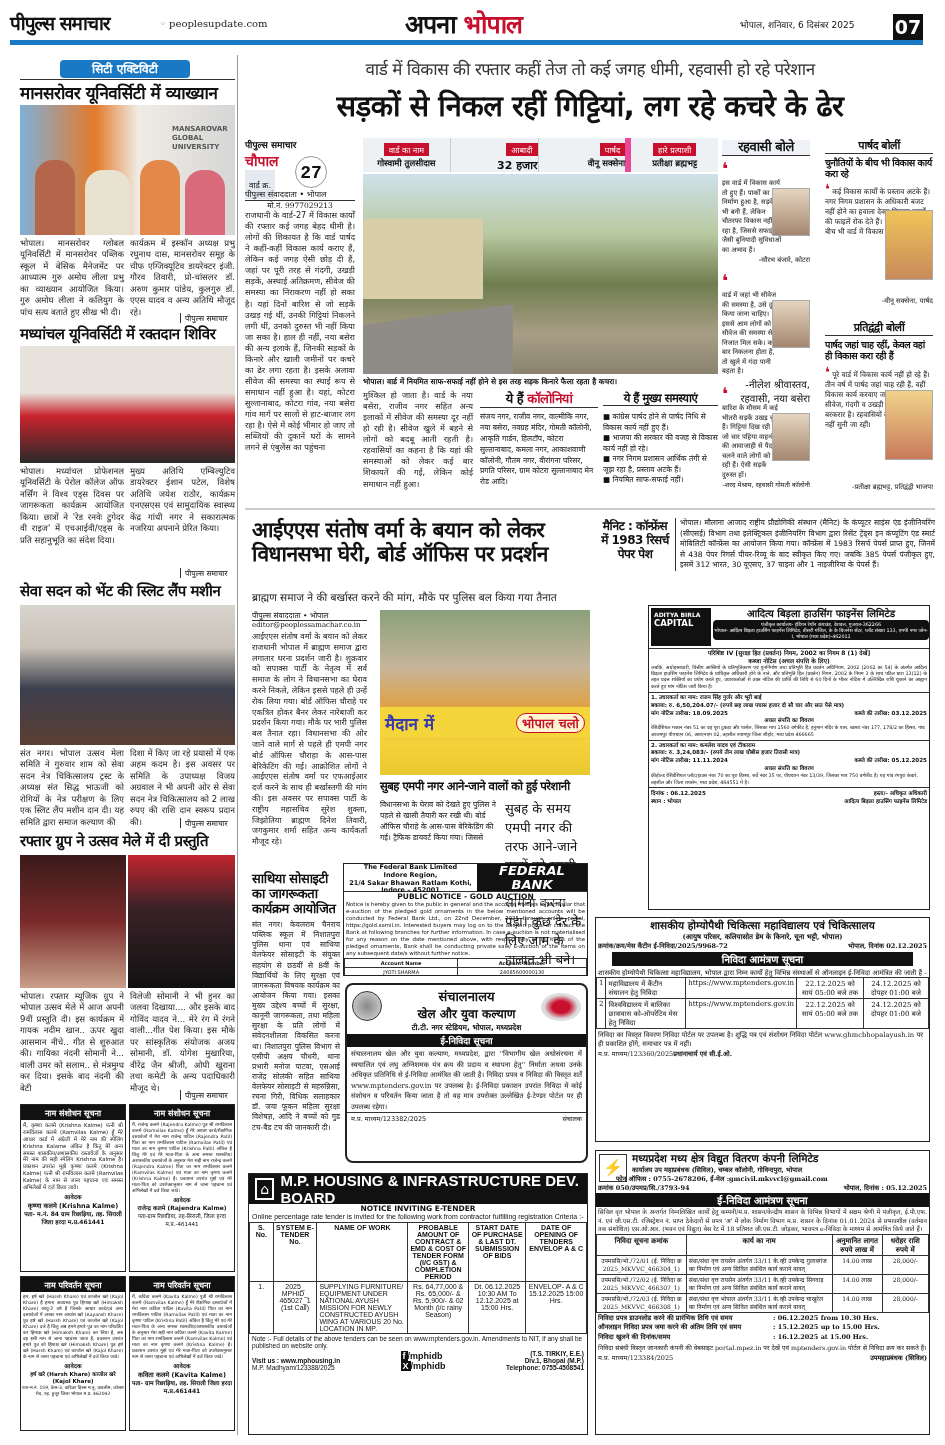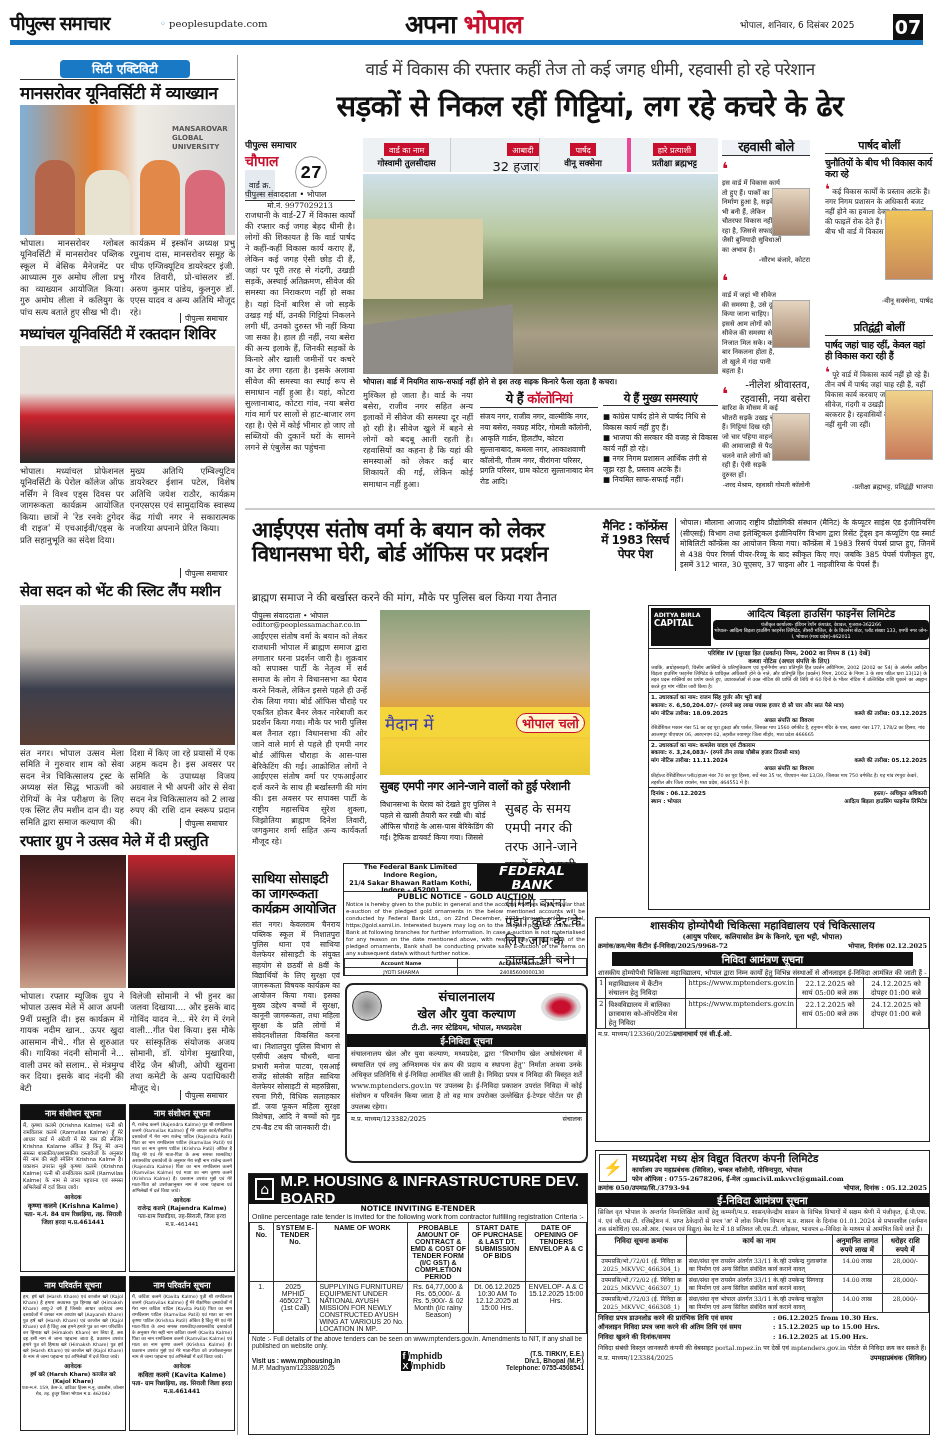--- a/index.html
+++ b/index.html
@@ -111,22 +111,22 @@
   <div style="font-size:14px;font-weight:bold;color:#c8102e">चौपाल</div>
   <div style="font-size:8px;background:#e4eaf0;display:inline-block;padding:9px 4px">वार्ड क्र.</div>
   <div style="position:absolute;left:50px;top:18px;width:32px;height:32px;border-radius:50%;border:1px solid #999;font-size:18px;font-weight:bold;text-align:center;line-height:32px;font-family:Liberation Mono, monospace">27</div>
 </div>
 <div class="abs" style="left:245px;top:188px;width:110px;font-size:8px;border-bottom:1px solid #333;padding-bottom:1px">पीपुल्स संवाददाता • भोपाल</div>
 <div class="abs center" style="left:245px;top:200px;width:110px;font-size:7.5px;font-family:'DejaVu Serif',serif">मो.नं. 9977029213</div>
 <div class="abs p" style="left:245px;top:210px;width:110px;font-size:8.2px">राजधानी के वार्ड-27 में विकास कार्यों की रफ्तार कई जगह बेहद धीमी है। लोगों की शिकायत है कि वार्ड पार्षद ने कहीं-कहीं विकास कार्य कराए हैं, लेकिन कई जगह ऐसी छोड़ दी हैं, जहां पर पूरी तरह से गंदगी, उखड़ी सड़कें, अस्थाई अतिक्रमण, सीवेज की समस्या का निराकरण नहीं हो सका है। यहां दिनों बारिश से जो सड़कें उखड़ गई थीं, उनकी गिट्टियां निकलने लगी थीं, उनको दुरुस्त भी नहीं किया जा सका है। हाल ही नहीं, नया बसेरा की अन्य इलाके हैं, जिनकी सड़कों के किनारे और खाली जमीनों पर कचरे का ढेर लगा रहता है। इसके अलावा सीवेज की समस्या का स्थाई रूप से समाधान नहीं हुआ है। यहां, कोटरा सुल्तानाबाद, कोटरा गांव, नया बसेरा गांव मार्ग पर सालों से हाट-बाजार लग रहा है। ऐसे में कोई भीमार हो जाए तो सब्जियों की दुकानें घरों के सामने लगने से एंबुलेंस का पहुंचना</div>
 
 <div class="abs" style="left:363px;top:138px;width:355px;height:34px;background:#eef1f4;display:flex">
   <div style="flex:1;text-align:center;border-right:1px solid #ccc"><div class="rtag">वार्ड का नाम</div><div style="font-size:8.5px;font-weight:bold">गोस्वामी तुलसीदास</div></div>
-  <div style="flex:1;text-align:right;border-right:1px solid #ccc"><div class="rtag">आबादी</div><div style="font-size:13px;font-weight:normal">32 हजार</div></div>
-  <div style="flex:1;text-align:center;border-right:4px solid #ec4899"><div class="rtag">पार्षद</div><div style="font-size:8.5px;font-weight:bold">वीनू सक्सेना</div></div>
+  <div style="flex:1;text-align:right;border-right:1px solid #ccc"><div class="rtag">आबादी</div><div style="font-size:11px;font-weight:bold">32 हजार</div></div>
+  <div style="flex:1;text-align:right;border-right:6px solid #ec4899"><div class="rtag">पार्षद</div><div style="font-size:8.5px;font-weight:bold">वीनू सक्सेना</div></div>
   <div style="flex:1;text-align:center"><div class="rtag">हारे प्रत्याशी</div><div style="font-size:8.5px;font-weight:bold">प्रतीक्षा ब्रह्मभट्ट</div></div>
 </div>
 <div class="abs photo" style="left:363px;top:174px;width:355px;height:200px;background:linear-gradient(180deg,#cfe0ea 0%,#b8c9a0 30%,#6f7d4e 55%,#a89e86 80%,#8a826e 100%)">
   <div style="position:absolute;left:0;top:45px;width:120px;height:80px;background:#d8cfa8"></div>
   <div style="position:absolute;left:0;bottom:0;width:150px;height:70px;background:#8f8c88;clip-path:polygon(0 30%,100% 0,100% 100%,0 100%)"></div>
 </div>
 <div class="abs" style="left:363px;top:376px;width:355px;font-size:7.5px;font-weight:bold">भोपाल। वार्ड में नियमित साफ-सफाई नहीं होने से इस तरह सड़क किनारे फैला रहता है कचरा।</div>
 <div class="abs p" style="left:363px;top:390px;width:110px;font-size:8.2px">मुश्किल हो जाता है। वार्ड के नया बसेरा, राजीव नगर सहित अन्य इलाकों में सीवेज की समस्या दूर नहीं हो रही है। सीवेज खुले में बहने से लोगों को बदबू आती रहती है। रहवासियों का कहना है कि यहां की समस्याओं को लेकर कई बार शिकायतें की गईं, लेकिन कोई समाधान नहीं हुआ।</div>
 
 <div class="abs h center" style="left:480px;top:392px;width:118px;font-size:13px;border-bottom:1px solid #333"><span>ये हैं</span> <span style="color:#c8102e">कॉलोनियां</span></div>
@@ -172,21 +172,21 @@
 <div class="abs" style="left:825px;top:482px;width:108px;font-size:6.8px;text-align:right">-प्रतीक्षा ब्रह्मभट्ट, प्रतिद्वंद्वी भाजपा</div>
 <div class="abs" style="left:245px;top:508px;width:690px;height:2px;background:#ccc"></div>
 
 <div class="abs h" style="left:252px;top:518px;width:340px;font-size:21px">आईएएस संतोष वर्मा के बयान को लेकर विधानसभा घेरी, बोर्ड ऑफिस पर प्रदर्शन</div>
 <div class="abs" style="left:252px;top:590px;width:340px;font-size:10.5px;color:#222">ब्राह्मण समाज ने की बर्खास्त करने की मांग, मौके पर पुलिस बल किया गया तैनात</div>
 <div class="abs" style="left:252px;top:610px;width:115px;font-size:7.5px;border-bottom:1px solid #333">पीपुल्स संवाददाता • भोपाल</div>
 <div class="abs" style="left:252px;top:621px;width:115px;font-size:7px;font-family:'DejaVu Serif',serif">editor@peoplessamachar.co.in</div>
 <div class="abs p" style="left:252px;top:632px;width:115px;font-size:8px">आईएएस संतोष वर्मा के बयान को लेकर राजधानी भोपाल में ब्राह्मण समाज द्वारा लगातार धरना प्रदर्शन जारी है। शुक्रवार को सपाक्स पार्टी के नेतृत्व में सर्व समाज के लोग ने विधानसभा का घेराव करने निकले, लेकिन इससे पहले ही उन्हें रोक लिया गया। बोर्ड ऑफिस चौराहे पर एकत्रित होकर बैनर लेकर नारेबाजी कर प्रदर्शन किया गया। मौके पर भारी पुलिस बल तैनात रहा। विधानसभा की ओर जाने वाले मार्ग से पहले ही एमपी नगर बोर्ड ऑफिस चौराहा के आस-पास बेरिकेटिंग की गई। आक्रोशित लोगों ने आईएएस संतोष वर्मा पर एफआईआर दर्ज करने के साथ ही बर्खास्तगी की मांग की। इस अवसर पर सपाक्स पार्टी के राष्ट्रीय महासचिव सुरेश शुक्ला, जिझोतिया ब्राह्मण दिनेश तिवारी, जगकुमार शर्मा सहित अन्य कार्यकर्ता मौजूद रहे।</div>
 <div class="abs photo" style="left:380px;top:610px;width:210px;height:165px;background:linear-gradient(180deg,#8aa07a 0%,#c7b59a 35%,#e0a040 60%,#f6d23a 80%,#e8c830 100%)">
   <div style="position:absolute;left:0;bottom:38px;width:210px;height:30px;background:#f5d63a"></div>
-  <div style="position:absolute;left:5px;bottom:40px;font-size:17px;font-weight:normal;color:#3a3ab0">मैदान में</div>
+  <div style="position:absolute;left:5px;bottom:40px;font-size:17px;font-weight:bold;color:#3a3ab0">मैदान में</div>
   <div style="position:absolute;right:5px;bottom:42px;font-size:13px;font-weight:bold;color:#c8102e;border:1.5px solid #c8102e;border-radius:12px;padding:0 5px;background:#fff7cf">भोपाल चलो</div>
 </div>
 <div class="abs h" style="left:380px;top:780px;width:210px;font-size:11.5px">सुबह एमपी नगर आने-जाने वालों को हुई परेशानी</div>
 <div class="abs" style="left:380px;top:800px;width:120px;font-size:7.5px;line-height:1.45">विधानसभा के घेराव को देखते हुए पुलिस ने पहले से खासी तैयारी कर रखी थी। बोर्ड ऑफिस चौराहे के आस-पास बेरिकेडिंग की गई। ट्रैफिक डायवर्ट किया गया। जिससे</div>
 <div class="abs" style="left:505px;top:800px;width:85px;font-size:13px;line-height:1.45">सुबह के समय एमपी नगर की तरफ आने-जाने वालों को खासी परेशानी का सामना करना पड़ा। कुछ देर के लिए जाम के हालात भी बने।</div>
 
 <div class="abs h center" style="left:600px;top:520px;width:70px;font-size:12px">मैनिट : कॉन्फ्रेंस में 1983 रिसर्च पेपर पेश</div>
 <div class="abs" style="left:675px;top:518px;width:260px;font-size:7.5px;line-height:1.4;text-align:justify;border-left:1px solid #333;padding-left:4px">भोपाल। मौलाना आजाद राष्ट्रीय प्रौद्योगिकी संस्थान (मैनिट) के कंप्यूटर साइंस एंड इंजीनियरिंग (सीएसई) विभाग तथा इलेक्ट्रिकल इंजीनियरिंग विभाग द्वारा रिसेंट ट्रेंड्स इन कंप्यूटिंग एंड स्मार्ट मोबिलिटी कॉन्फ्रेंस का आयोजन किया गया। कॉन्फ्रेंस में 1983 रिसर्च पेपर्स प्राप्त हुए, जिनमें से 438 पेपर रिगर्स पीयर-रिव्यू के बाद स्वीकृत किए गए। जबकि 385 पेपर्स पंजीकृत हुए, इसमें 312 भारत, 30 यूएसए, 37 चाइना और 1 नाइजीरिया के पेपर्स हैं।</div>
 
 <div class="abs h" style="left:252px;top:872px;width:90px;font-size:13px">साथिया सोसाइटी का जागरूकता कार्यक्रम आयोजित</div>
@@ -351,31 +351,32 @@
         </tr>
     <tr>
           <td class="center">2</td>
           <td>विश्वविद्यालय में बालिका छात्रावास को-ऑपरेटिव मेस हेतु निविदा</td>
           <td class="center">https://www.mptenders.gov.in</td>
           <td class="center">22.12.2025 को सायं 05:00 बजे तक</td>
           <td class="center">24.12.2025 को दोपहर 01:00 बजे</td>
         </tr>
   </tbody>
     </table>
+  <div style="font-size:6.8px;padding:1px 2px">निविदा का विस्तृत विवरण निविदा पोर्टल पर उपलब्ध है। शुद्धि पत्र एवं संशोधन निविदा पोर्टल www.ghmcbhopalayush.in पर ही प्रकाशित होंगे, समाचार पत्र में नहीं।</div>
   <div style="display:flex;justify-content:flex-start;font-size:6.5px;padding:0 2px">
       <span>म.प्र. माध्यम/123360/2025</span>
       <span style="font-weight:bold">प्रधानाचार्य एवं सी.ई.ओ.</span>
     </div>
 </div>
 
 <div class="abs box" style="left:595px;top:1150px;width:335px;height:285px;overflow:hidden;font-family:'DejaVu Serif',serif">
   <div style="position:absolute;left:3px;top:3px;width:28px;height:28px;border:1px solid #333;text-align:center;font-size:16px;line-height:26px">⚡</div>
   <div style="margin-left:36px;font-size:10.5px;font-weight:bold">मध्यप्रदेश मध्य क्षेत्र विद्युत वितरण कंपनी लिमिटेड</div>
   <div style="margin-left:36px;font-size:6.5px;font-weight:bold">कार्यालय उप महाप्रबंधक (सिविल), चम्बल कॉलोनी, गोविन्दपुरा, भोपाल</div>
-  <div style="margin-left:36px;font-size:6.5px;font-weight:bold">फोन ऑफिस : 0755-2678206, ई-मेल :gmcivil.mkvvcl@gmail.com</div>
+  <div style="margin-left:20px;font-size:6.5px;font-weight:bold">फोन ऑफिस : 0755-2678206, ई-मेल :gmcivil.mkvvcl@gmail.com</div>
   <div style="display:flex;justify-content:space-between;font-size:6.5px;font-weight:bold;padding:0 2px">
       <span>क्रमांक 050/उपमप्र/सि./3793-94</span>
       <span>भोपाल, दिनांक : 05.12.2025</span>
     </div>
   <div class="blackbar" style="font-size:10px;margin:1px 0">ई-निविदा आमंत्रण सूचना</div>
   <div style="font-size:6.2px;line-height:1.4;padding:0 2px;text-align:justify">सिविल वृत भोपाल के अन्तर्गत निम्नलिखित कार्यों हेतु कम्पनी/म.प्र. शासन/केन्द्रीय शासन के विभिन्न विभागों में सक्षम श्रेणी में पंजीकृत, ई.पी.एफ. नं. एवं जी.एस.टी. रजिस्ट्रेशन नं. प्राप्त ठेकेदारों से प्रपत्र 'अ' में लोक निर्माण विभाग म.प्र. शासन के दिनांक 01.01.2024 से प्रभावशील (वर्तमान तक संशोधित) एस.ओ.आर. (भवन एवं विद्युत) बेस रेट में 18 प्रतिशत जी.एस.टी. जोड़कर, भावपत्र e-निविदा के माध्यम से आमंत्रित किये जाते हैं।</div>
   <table>
     <tbody>
         <tr>
           <th style="width:27%">निविदा सूचना क्रमांक</th>

